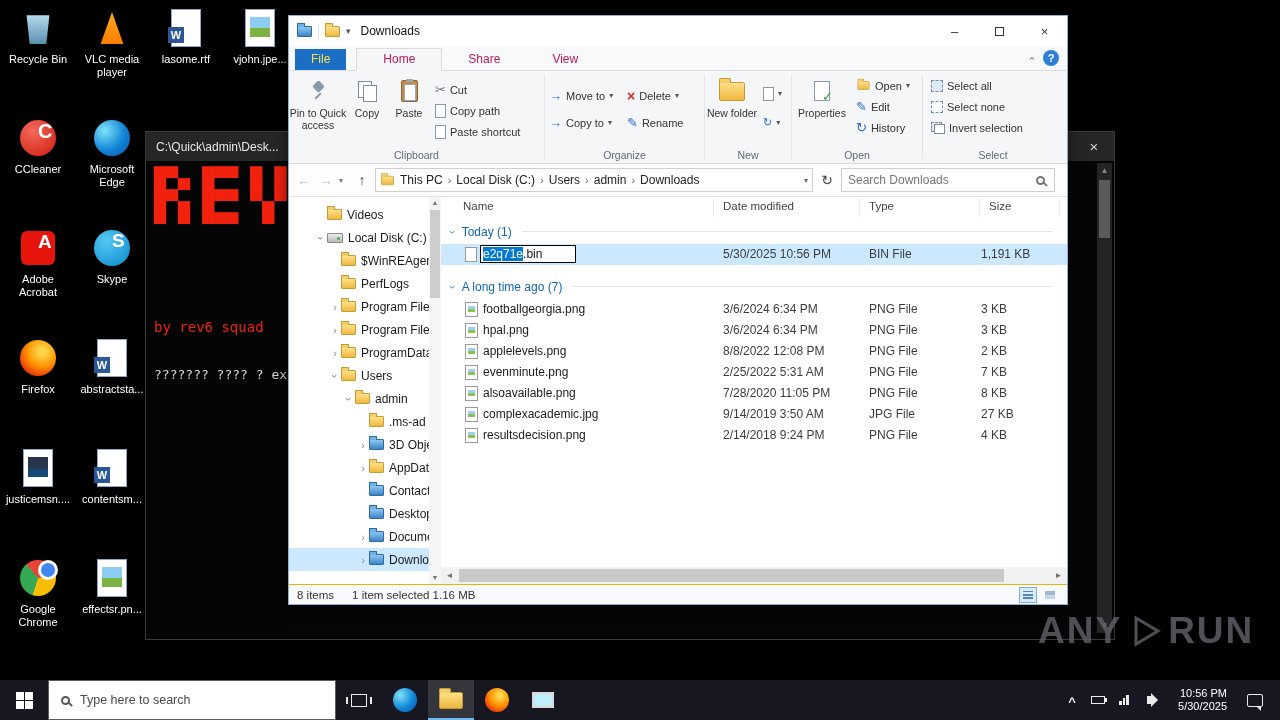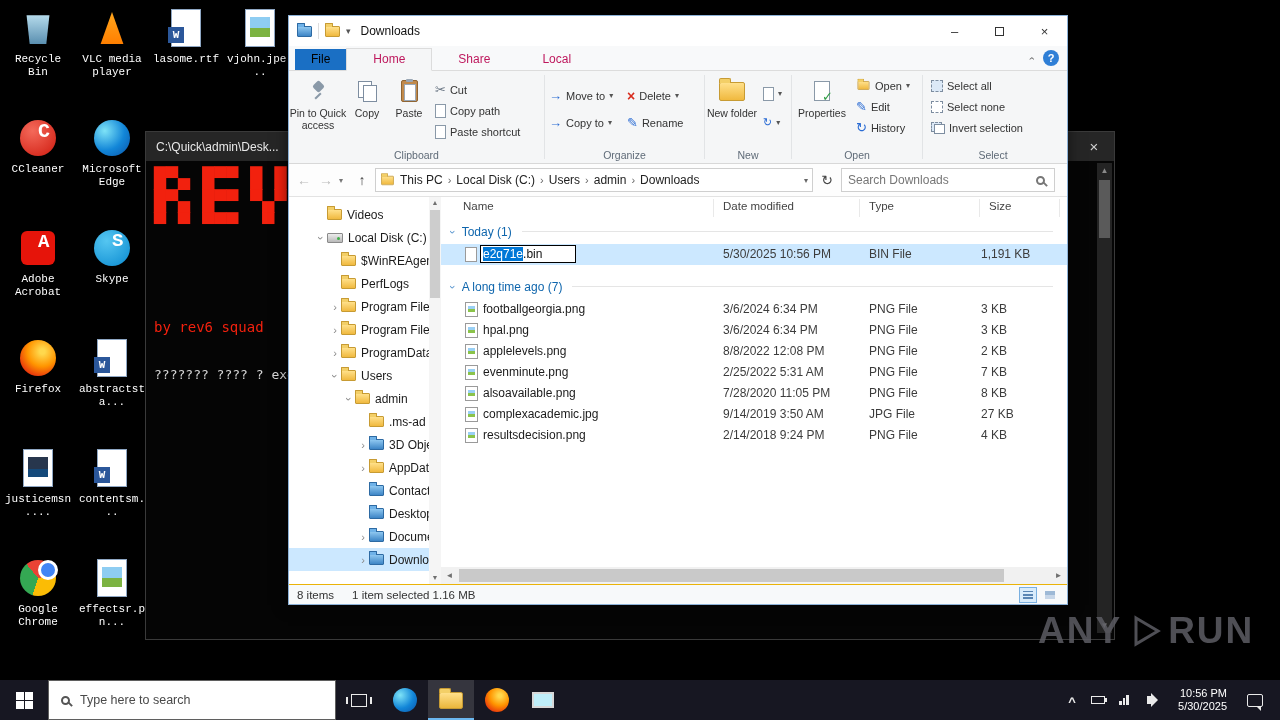--- a/index.html
+++ b/index.html
@@ -1,20 +1,20 @@
 <!DOCTYPE html>
 <html><head>
 <meta charset="utf-8">
 <style>
   * { margin:0; padding:0; box-sizing:border-box; }
   html,body { width:1280px; height:720px; overflow:hidden; }
   body { position:relative; background:#000; font-family:"Liberation Sans","DejaVu Sans",sans-serif; font-size:12px; }
 
   
-  .dicon { position:absolute; width:72px; text-align:center; color:#fff; z-index:0; cursor:default;font-family:Liberation Mono, monospace; }
+  .dicon { position:absolute; width:72px; text-align:center; color:#fff; z-index:0; cursor:default; }
   .dgfx { width:44px; height:44px; margin:0 auto 3px; display:flex; align-items:center; justify-content:center; position:relative; }
   .dlabel { font-size:11px; line-height:13px; text-shadow:0 1px 2px rgba(0,0,0,.95); word-wrap:break-word; }
 
   .g-recycle { width:26px; height:32px; background:linear-gradient(#bfe3f2,#5a8fb0); clip-path:polygon(6% 10%,94% 10%,82% 100%,18% 100%); }
   .g-vlc { width:30px; height:32px; background:linear-gradient(#ffa61d,#ff7f00); clip-path:polygon(50% 0,88% 100%,12% 100%); }
   .g-word, .g-img, .g-imgdark { width:30px; height:38px; background:#fff; border:1px solid #8fa7c4; position:relative; }
   .g-word::after { content:"W"; position:absolute; left:-4px; bottom:3px; width:16px; height:16px; background:#2b579a; color:#fff; font-weight:bold; font-size:11px; line-height:16px; }
   .g-img::after { content:""; position:absolute; inset:7px 4px 9px 4px; background:linear-gradient(180deg,#8ecdf2 55%,#7cb342 45%); }
   .g-imgdark::after { content:""; position:absolute; inset:7px 4px 9px 4px; background:linear-gradient(180deg,#27364d 60%,#14497a 40%); }
   .g-ccleaner { width:36px; height:36px; border-radius:50%; background:radial-gradient(circle at 35% 30%,#f4695a,#cf1b0f); }
@@ -55,21 +55,21 @@
   .mini-folder.blue::before { background:#6fb2e8; border-color:#2d6aa3; }
   .qat-dd { color:#555; font-size:9px; }
   .qat-sep { width:1px; height:16px; background:#ddd; }
   .win-title { margin-left:10px; color:#111; font-size:12px; }
   .wctrls { margin-left:auto; display:flex; height:100%; }
   .wc { width:45px; display:flex; align-items:center; justify-content:center; color:#333; font-size:13px; cursor:default; }
   .wc-maxbox { width:9px; height:9px; border:1px solid #333; }
 
   .tabstrip { height:25px; background:#f8f9fa; display:flex; align-items:flex-end; padding-left:6px; border-bottom:1px solid #dcdcdc; position:relative; }
   .tab { padding:3px 26px 4px; font-size:12px; color:#be185d; cursor:default; }
-  .tab-file { background:#1a6fc4; color:#000000; margin-right:0; padding:3px 16px 4px; }
+  .tab-file { background:#1a6fc4; color:#fde047; margin-right:10px; padding:3px 16px 4px; }
   .tab-sel { background:#f5f6f7; border:1px solid #dcdcdc; border-bottom:1px solid #f5f6f7; margin-bottom:-1px; }
   .tab-right { position:absolute; right:8px; top:4px; display:flex; align-items:center; gap:10px; }
   .rib-collapse { color:#666; font-size:10px; transform:rotate(-90deg); display:inline-block; }
   .rib-help { width:16px; height:16px; border-radius:50%; background:#2f7fd6; color:#fff; font-size:11px; font-weight:bold; text-align:center; line-height:16px; }
 
   .ribbon { height:93px; background:#f5f6f7; border-bottom:1px solid #d8d8d8; display:flex; }
   .rgroup { position:relative; height:100%; }
   .rg-label { position:absolute; bottom:2px; left:0; width:100%; text-align:center; color:#5f6b78; font-size:10.5px; }
   .rsep { width:1px; background:#e2e4e6; margin:4px 0; }
   .bigbtn { display:flex; flex-direction:column; align-items:center; padding-top:6px; cursor:default; }
@@ -335,21 +335,21 @@
           <span class="wc-maxbox"></span>
         </span>
       <span class="wc">×</span>
     </div>
   </div>
 
   <div class="tabstrip">
     <span class="tab tab-file">File</span>
     <span class="tab tab-sel">Home</span>
     <span class="tab">Share</span>
-    <span class="tab">Local</span>
+    <span class="tab">View</span>
     <span class="tab-right">
       <span class="rib-collapse">›</span>
       <span class="rib-help">?</span>
     </span>
   </div>
 
   <div class="ribbon">
     <div class="rgroup" style="width:255px;display:flex">
       <div class="bigbtn" style="width:58px">
         <span class="bb-icon">

